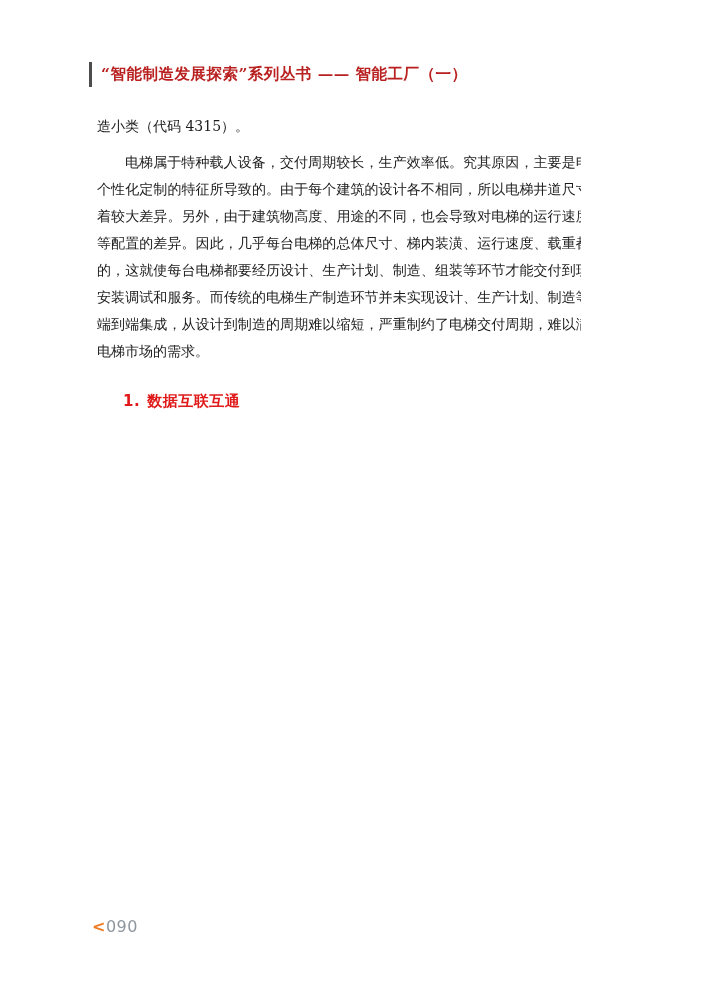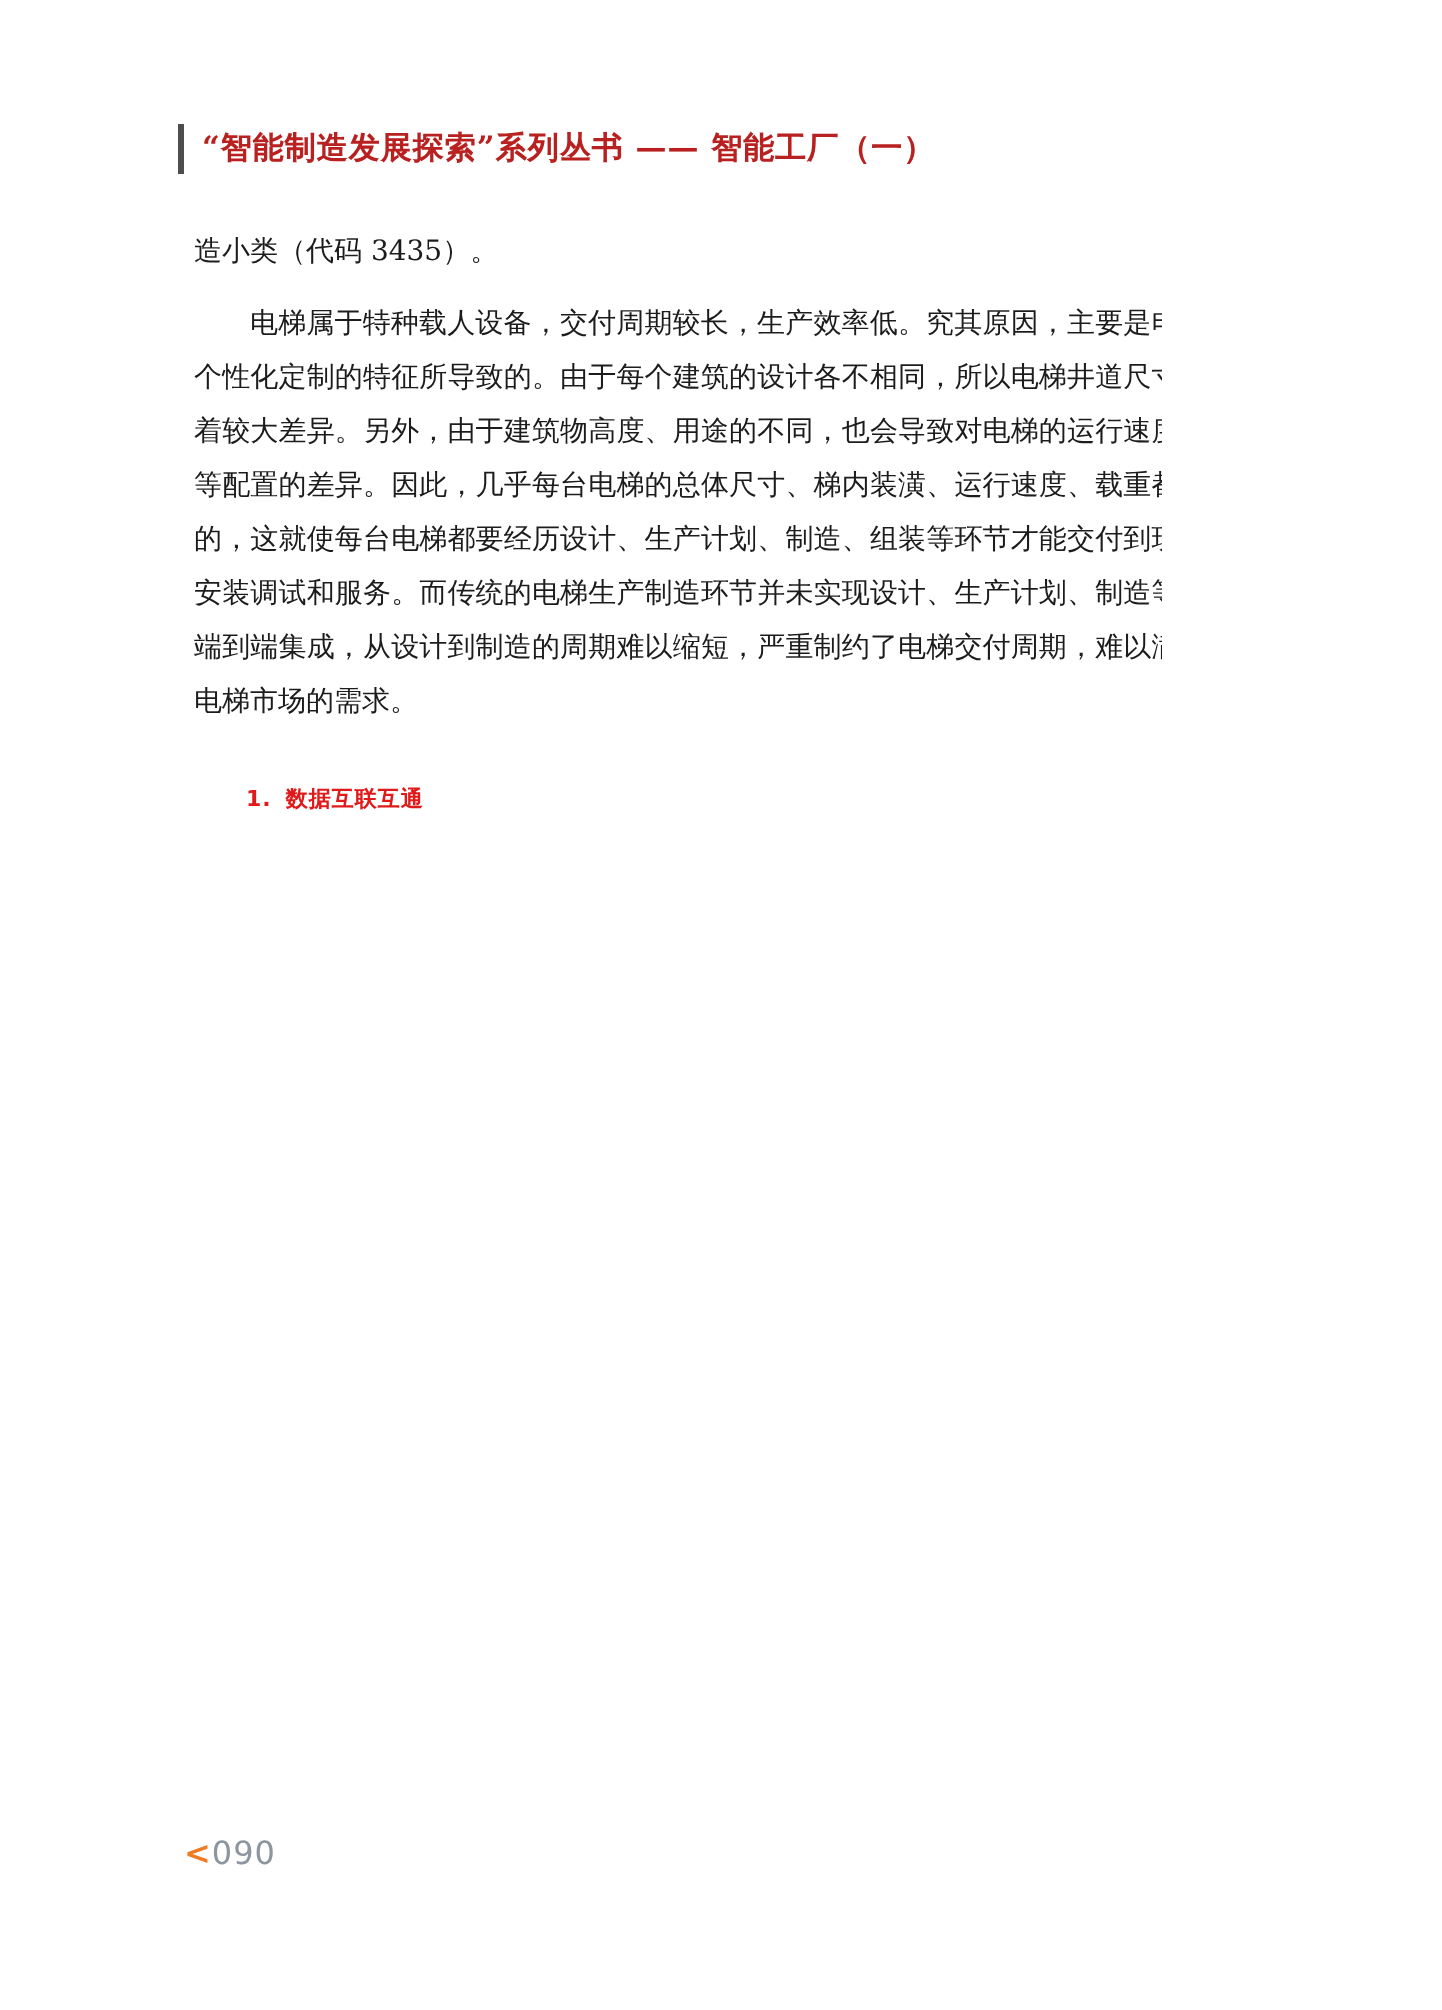--- a/index.html
+++ b/index.html
@@ -67,21 +67,21 @@
     font-size:20px;
     font-weight:bold;
     color:var(--heading-black);
     letter-spacing:0.5px;
   }
   .section-heading .sec-num{ margin-right:16px; }
   .p2{ margin-top:30px; }
   .sub-heading{
     margin:27px 0 0 26px;
     font-family:"DejaVu Sans","Liberation Sans",sans-serif;
-    font-size:11px;
+    font-size:15px;
     font-weight:bold;
     color:var(--subheading-red);
     letter-spacing:0.5px;
   }
   .sub-heading .sub-num{ margin-right:7px; }
   .p3{ margin-top:14px; }
   .sub2{ margin-top:28px; }
   .p4{ margin-top:14px; }
   
   .page-footer{
@@ -100,21 +100,21 @@
 
 <div class="page">
 
   <header class="running-head">
     <span class="head-rule"></span>
     <span class="head-title">“智能制造发展探索”系列丛书 —— 智能工厂（一）</span>
   </header>
 
   <main class="main-block">
 
-    <p class="body-par cont">造小类（代码 3435）。</p>
+    <p class="body-par cont">造小类（代码 4315）。</p>
 
     <p class="body-par indent p1">电梯属于特种载人设备，交付周期较长，生产效率低。究其原因，主要是电梯高度个性化定制的特征所导致的。由于每个建筑的设计各不相同，所以电梯井道尺寸也存在着较大差异。另外，由于建筑物高度、用途的不同，也会导致对电梯的运行速度、载重等配置的差异。因此，几乎每台电梯的总体尺寸、梯内装潢、运行速度、载重都是不同的，这就使每台电梯都要经历设计、生产计划、制造、组装等环节才能交付到现场进行安装调试和服务。而传统的电梯生产制造环节并未实现设计、生产计划、制造等环节的端到端集成，从设计到制造的周期难以缩短，严重制约了电梯交付周期，难以满足我国电梯市场的需求。</p>
 
 
 
     <h3 class="sub-heading">
       <span class="sub-num">1.</span><span>数据互联互通</span>
     </h3>
 
 

